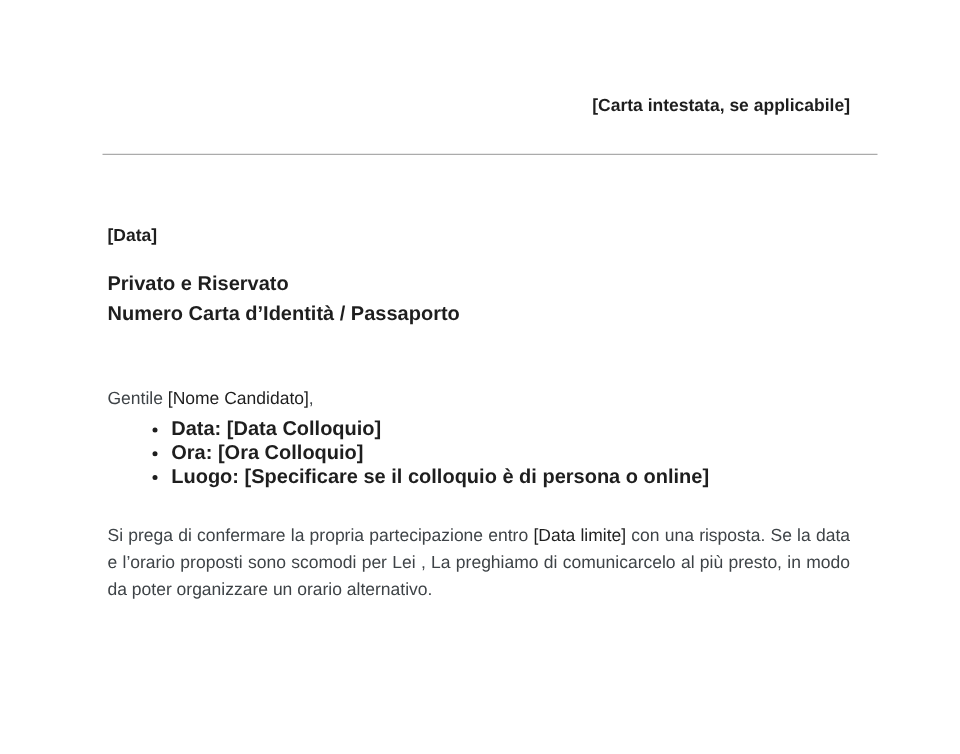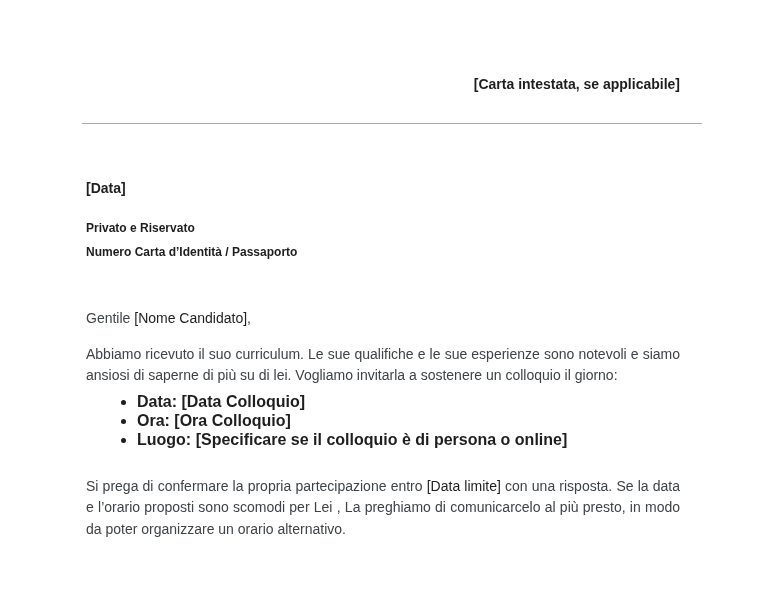--- a/index.html
+++ b/index.html
@@ -39,21 +39,21 @@
     margin: 53px 0 2px;
     line-height: 22px;
     font-weight: 700;
     font-size: 14px;
     color: var(--heading-text, #1e1e1e);
   }
   .recipient {
     margin-top: 17px;
     line-height: 24.4px;
     font-weight: 700;
-    font-size: 12px;
+    font-size: 16px;
     color: var(--heading-text, #1e1e1e);
   }
   .salutation {
     margin: 42px 0 0;
     line-height: 22px;
     font-size: 14px;
   }
   .para {
     margin: 0;
     font-size: 14px;
@@ -91,21 +91,20 @@
 
   <div class="recipient">
     <div>Privato e Riservato</div>
     <div>Numero Carta d’Identità / Passaporto</div>
   </div>
 
   <p class="salutation">
     <span>Gentile </span><strong>[Nome Candidato]</strong><span>,</span>
   </p>
 
-  <p class="para para-intro">Abbiamo ricevuto il suo curriculum. Le sue qualifiche e le sue esperienze sono notevoli e siamo ansiosi di saperne di più su di lei. Vogliamo invitarla a sostenere un colloquio il giorno:</p>
 
   <ul class="details">
     <li>Data: [Data Colloquio]</li>
     <li>Ora: [Ora Colloquio]</li>
     <li>Luogo: [Specificare se il colloquio è di persona o online]</li>
   </ul>
 
   <p class="para para-closing">
     <span>Si prega di confermare la propria partecipazione entro </span><strong>[Data limite]</strong><span> con una risposta. Se la data e l’orario proposti sono scomodi per Lei , La preghiamo di comunicarcelo al più presto, in modo da poter organizzare un orario alternativo.</span>
   </p>

